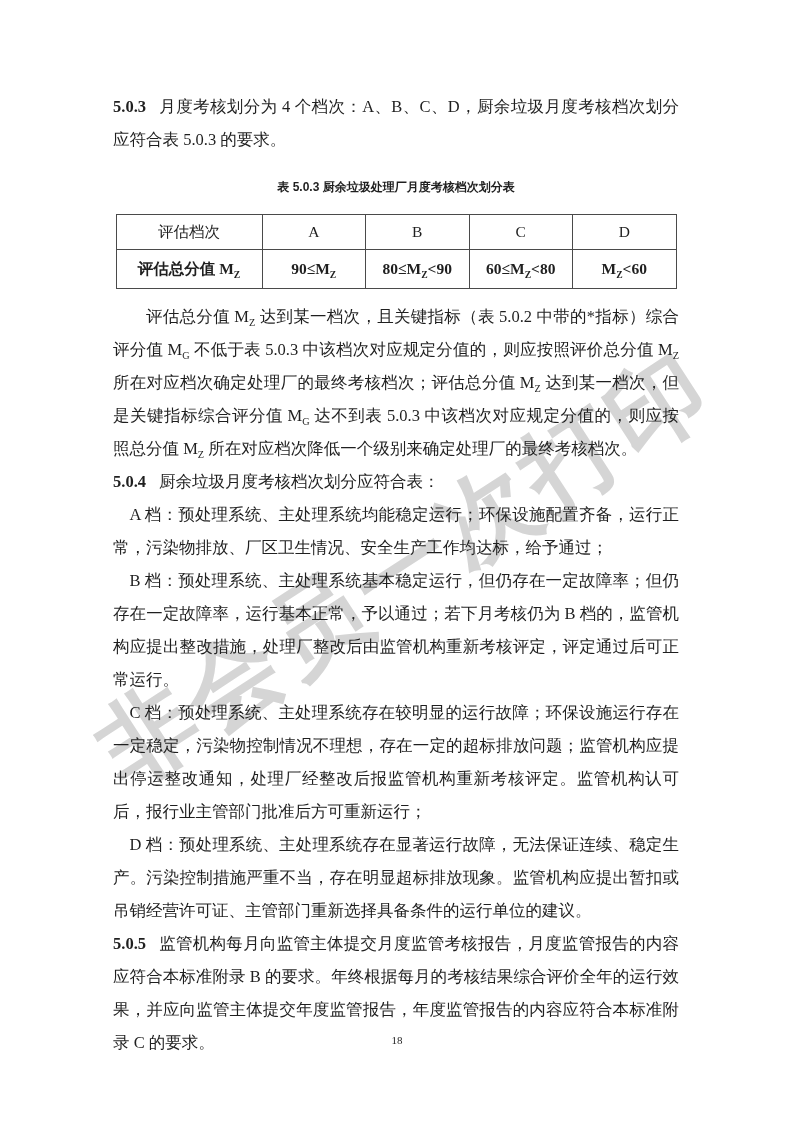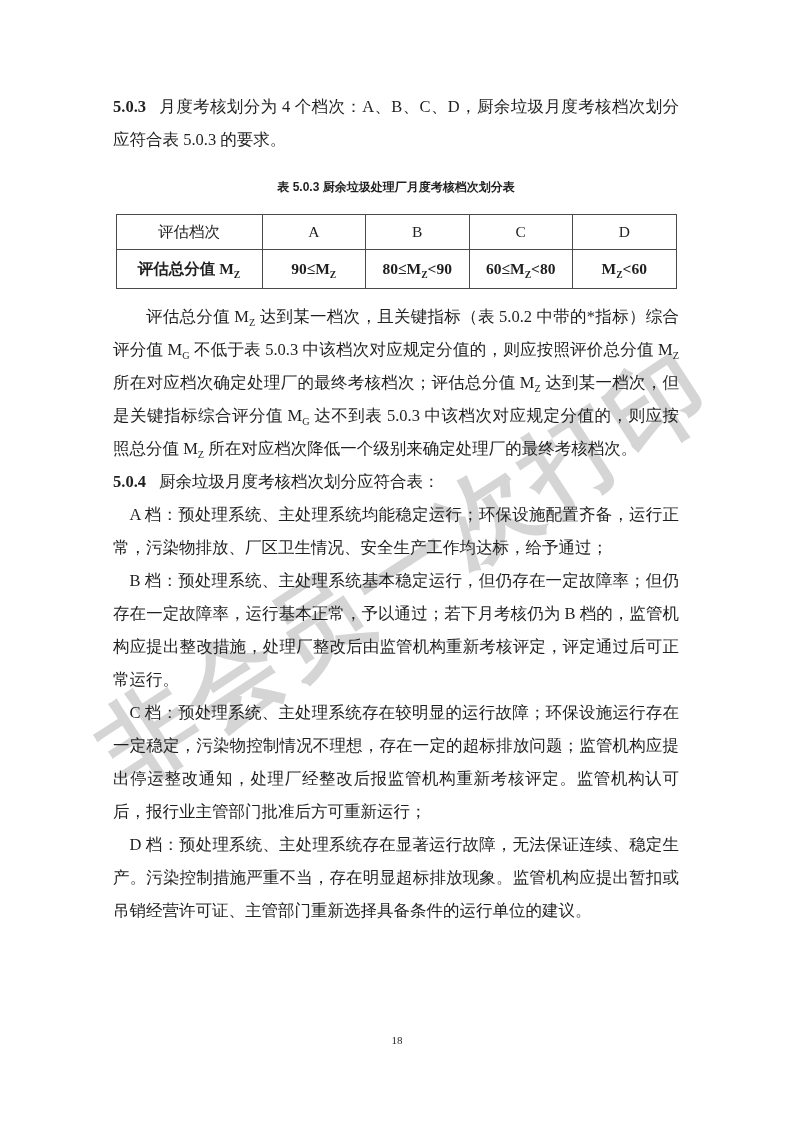--- a/index.html
+++ b/index.html
@@ -116,18 +116,19 @@
 
     <p class="indent2">评估总分值 M<sub>Z</sub> 达到某一档次，且关键指标（表 5.0.2 中带的*指标）综合评分值 M<sub>G</sub> 不低于表 5.0.3 中该档次对应规定分值的，则应按照评价总分值 M<sub>Z</sub> 所在对应档次确定处理厂的最终考核档次；评估总分值 M<sub>Z</sub> 达到某一档次，但是关键指标综合评分值 M<sub>G</sub> 达不到表 5.0.3 中该档次对应规定分值的，则应按照总分值 M<sub>Z</sub> 所在对应档次降低一个级别来确定处理厂的最终考核档次。</p>
 
     <p><span class="clause-label">5.0.4</span><span>厨余垃圾月度考核档次划分应符合表：</span></p>
 
     <p class="indent1">A 档：预处理系统、主处理系统均能稳定运行；环保设施配置齐备，运行正常，污染物排放、厂区卫生情况、安全生产工作均达标，给予通过；</p>
     <p class="indent1">B 档：预处理系统、主处理系统基本稳定运行，但仍存在一定故障率；但仍存在一定故障率，运行基本正常，予以通过；若下月考核仍为 B 档的，监管机构应提出整改措施，处理厂整改后由监管机构重新考核评定，评定通过后可正常运行。</p>
     <p class="indent1">C 档：预处理系统、主处理系统存在较明显的运行故障；环保设施运行存在一定稳定，污染物控制情况不理想，存在一定的超标排放问题；监管机构应提出停运整改通知，处理厂经整改后报监管机构重新考核评定。监管机构认可后，报行业主管部门批准后方可重新运行；</p>
     <p class="indent1">D 档：预处理系统、主处理系统存在显著运行故障，无法保证连续、稳定生产。污染控制措施严重不当，存在明显超标排放现象。监管机构应提出暂扣或吊销经营许可证、主管部门重新选择具备条件的运行单位的建议。</p>
 
+    <p><span class="clause-label">5.0.5</span><span>监管机构每月向监管主体提交月度监管考核报告，月度监管报告的内容应符合本标准附录 B 的要求。年终根据每月的考核结果综合评价全年的运行效果，并应向监管主体提交年度监管报告，年度监管报告的内容应符合本标准附录 C 的要求。</span></p>
 
   </div>
 
   <div class="page-number">18</div>
 
 </div>
 
 </body></html>

